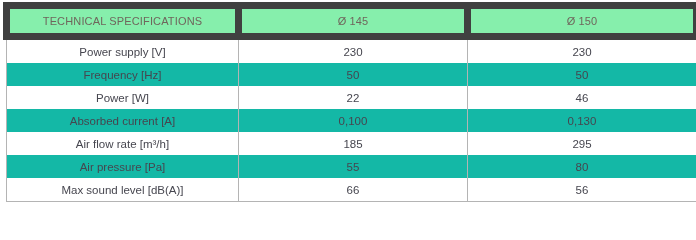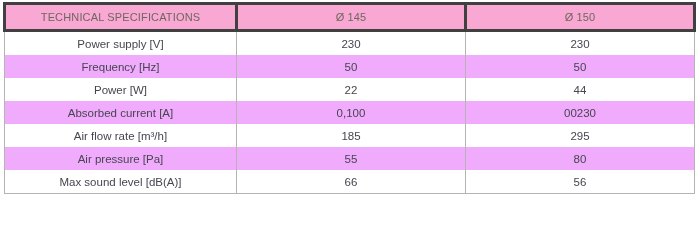--- a/index.html
+++ b/index.html
@@ -28,28 +28,28 @@
     table-layout: fixed;
   }
 
   table.spec-table col.col-label { width: 232px; }
   table.spec-table col.col-d125  { width: 229px; }
   table.spec-table col.col-d150  { width: 229px; }
 
   
   thead tr.spec-head-row th {
     height: 24px;
-    background: #f9a8d4;
+    background: #86efac;
     color: #6f665c;
     font-size: 11px;
     font-weight: normal;
     letter-spacing: 0.15px;
     text-align: center;
     vertical-align: middle;
-    border: 3px solid #404040;
+    border: 7px solid #404040;
     padding: 0 4px;
     white-space: nowrap;
     overflow: hidden;
   }
 
   
   tbody tr.spec-row td {
     height: 23px;
     font-size: 11.5px;
     color: #46464f;
@@ -58,21 +58,21 @@
     border-left: 1px solid #b4b4b4;
     border-right: 1px solid #b4b4b4;
     border-top: 0;
     border-bottom: 0;
     padding: 0 4px;
     white-space: nowrap;
     overflow: hidden;
   }
 
   tbody tr.spec-row.row-odd td  { background: #ffffff; }
-  tbody tr.spec-row.row-even td { background: #f0abfc; }
+  tbody tr.spec-row.row-even td { background: #14b8a6; }
 
   tbody tr.spec-row:last-child td {
     border-bottom: 1px solid #b4b4b4;
   }
 
   .cell-label { }
   .cell-value { }
 </style>
 </head>
 <body>
@@ -98,26 +98,26 @@
         <td class="cell-value">230</td>
       </tr>
       <tr class="spec-row row-even">
         <td class="cell-label">Frequency [Hz]</td>
         <td class="cell-value">50</td>
         <td class="cell-value">50</td>
       </tr>
       <tr class="spec-row row-odd">
         <td class="cell-label">Power [W]</td>
         <td class="cell-value">22</td>
-        <td class="cell-value">44</td>
+        <td class="cell-value">46</td>
       </tr>
       <tr class="spec-row row-even">
         <td class="cell-label">Absorbed current [A]</td>
         <td class="cell-value">0,100</td>
-        <td class="cell-value">00230</td>
+        <td class="cell-value">0,130</td>
       </tr>
       <tr class="spec-row row-odd">
         <td class="cell-label">Air flow rate [m³/h]</td>
         <td class="cell-value">185</td>
         <td class="cell-value">295</td>
       </tr>
       <tr class="spec-row row-even">
         <td class="cell-label">Air pressure [Pa]</td>
         <td class="cell-value">55</td>
         <td class="cell-value">80</td>

